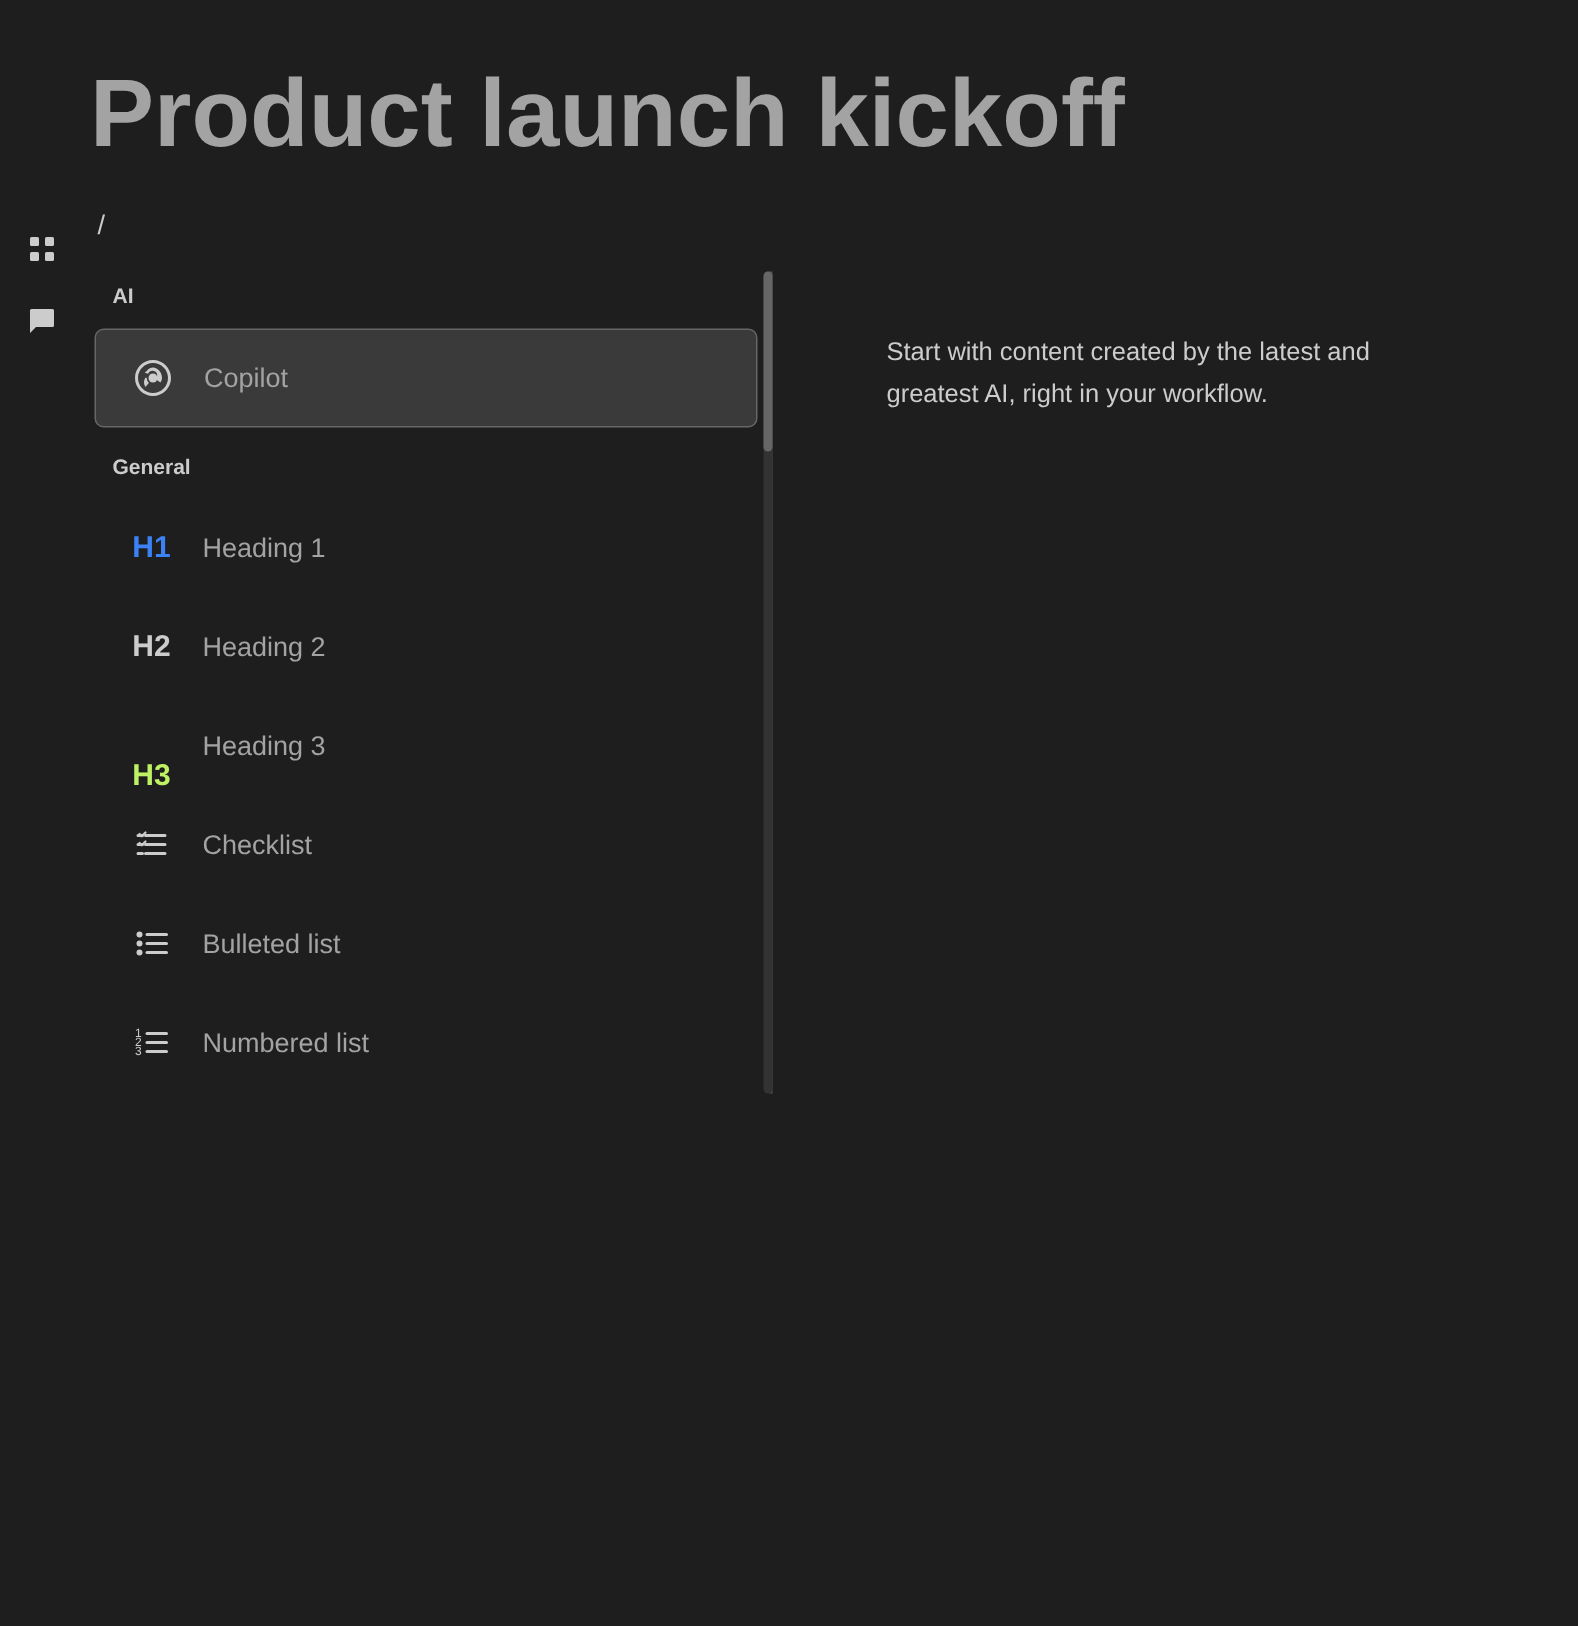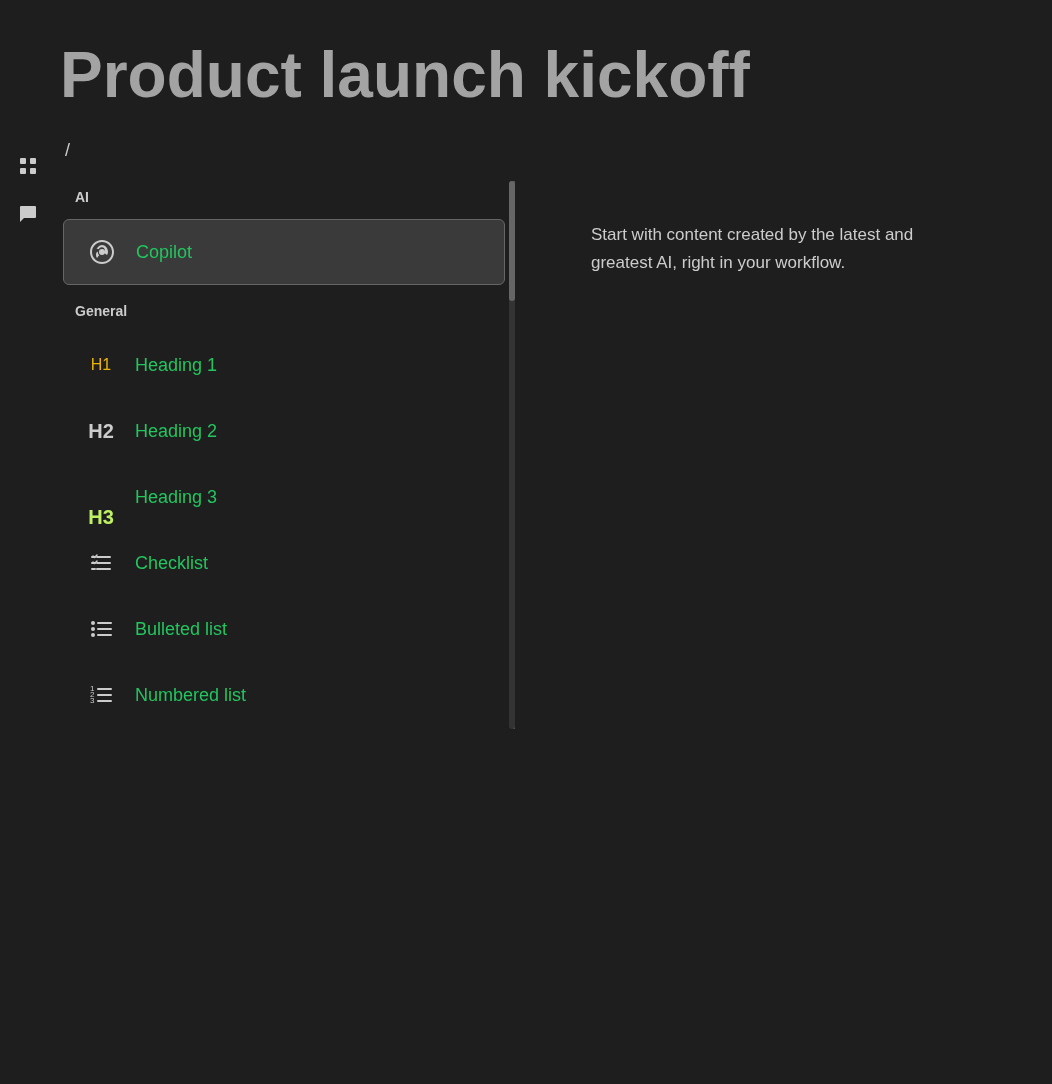--- a/index.html
+++ b/index.html
@@ -122,21 +122,21 @@
       height: 36px;
       display: flex;
       align-items: center;
       justify-content: center;
       flex-shrink: 0;
       color: #cccccc;
     }
 
     .menu-item-label {
       font-size: 18px;
-      color: #22c55e;
+      color: #a3a3a3;
     }
 
     .description-column {
       padding: 40px 30px;
       max-width: 420px;
       color: #cccccc;
       font-size: 17px;
       line-height: 1.6;
     }
 
@@ -211,21 +211,21 @@
                 <circle cx="14" cy="14" r="3" fill="#cccccc"></circle>
               </svg>
             </div>
             <span class="menu-item-label">Copilot</span>
           </div>
 
           <div class="menu-section-label" style="margin-top: 10px;">General</div>
 
           <div class="menu-item">
             <div class="menu-item-icon">
-              <span style="font-size: 16px; font-weight: 400; color: #eab308;">H1</span>
+              <span style="font-size: 20px; font-weight: 700; color: #3b82f6;">H1</span>
             </div>
             <span class="menu-item-label">Heading 1</span>
           </div>
 
           <div class="menu-item">
             <div class="menu-item-icon">
               <span style="font-size: 20px; font-weight: 700; color: #cccccc;">H2</span>
             </div>
             <span class="menu-item-label">Heading 2</span>
           </div>

